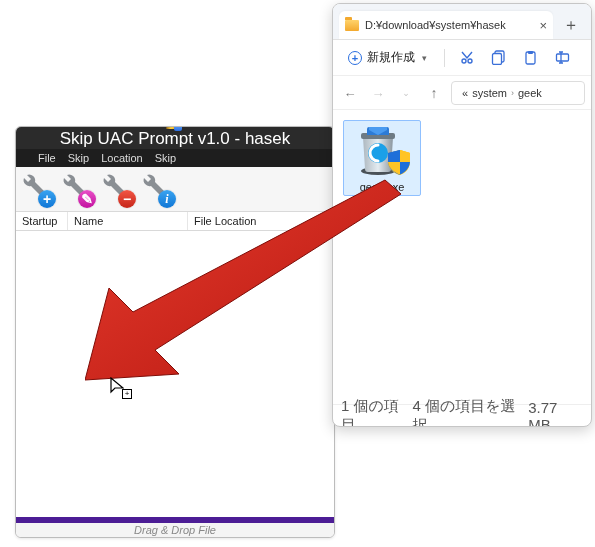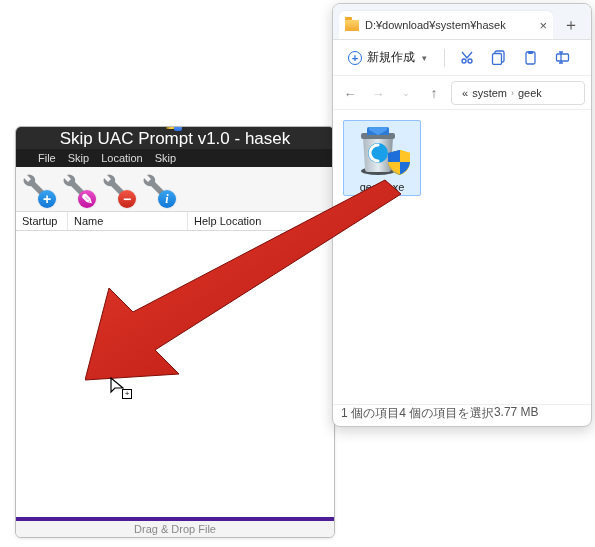--- a/index.html
+++ b/index.html
@@ -69,24 +69,24 @@
     border-top: 1px solid #d9d9d9;
     border-bottom: 1px solid #d9d9d9;
     background: #fff;
   }
   .col-headers > div { padding: 3px 6px; border-right: 1px solid #e6e6e6; }
   .col-startup { width: 52px; }
   .col-name    { width: 120px; }
   .col-loc     { flex: 1; border-right: none !important; }
   .drop-area { flex: 1; background: #fff; position: relative; }
   .statusbar {
-    height: 20px; border-top: 4px solid #4c1d95;
+    height: 20px; border-top: 6px solid #4c1d95;
     background: #f4f4f4;
     display: flex; align-items: center; justify-content: center;
-    font-size: 11px; color: #888;
+    font-size: 11px; color: #888; font-style: italic;
   }
 
   
   .explorer {
     position: absolute;
     left: 332px; top: 3px;
     width: 260px; height: 424px;
     border: 1px solid #c6c6c6;
     border-radius: 8px;
     background: #fff;
@@ -153,22 +153,22 @@
   .breadcrumb .folder-mini{transform:scale(.9);}
   .bc-sep{color:#888;font-size:9px;}
   .exp-body{flex:1;padding:10px;position:relative;}
   .file-item{
     width:78px;text-align:center;font-size:11px;color:#222;
     border:1px solid #8fc0ff;background:#dbeeff;border-radius:2px;
     padding:4px 2px 2px;
   }
   .file-label{margin-top:2px;}
   .exp-status{
-    height:22px;border-top:1px solid #eee;display:flex;align-items:flex-start;
-    font-size:12px;color:#555;padding:0 8px;gap:0;
+    height:22px;border-top:1px solid #eee;display:flex;align-items:center;
+    font-size:15px;color:#555;padding:0 8px;gap:0;
   }
 
   
   .red-arrow{
     position:absolute;left:85px;top:170px;pointer-events:none;
   }
 
   
   .drag-cursor{
     position:absolute;left:110px;top:377px;font-size:15px;color:#000;
@@ -216,21 +216,21 @@
     <div class="wrench">
       <svg width="30" height="30" viewBox="0 0 30 30">
           <path d="M7 3a6 6 0 0 1 8 7l9 9-4 4-9-9a6 6 0 0 1-7-8l4 4 3-3-4-4z" fill="#8a8f94"></path>
         </svg>
       <span class="badge info">i</span>
     </div>
   </div>
   <div class="col-headers">
     <div class="col-startup">Startup</div>
     <div class="col-name">Name</div>
-    <div class="col-loc">Help Location</div>
+    <div class="col-loc">File Location</div>
   </div>
   <div class="drop-area"></div>
   <div class="statusbar">
     <span>Drag &amp; Drop File</span>
   </div>
 </div>
 
 <div class="explorer">
   <div class="exp-tabs">
     <div class="exp-tab">

